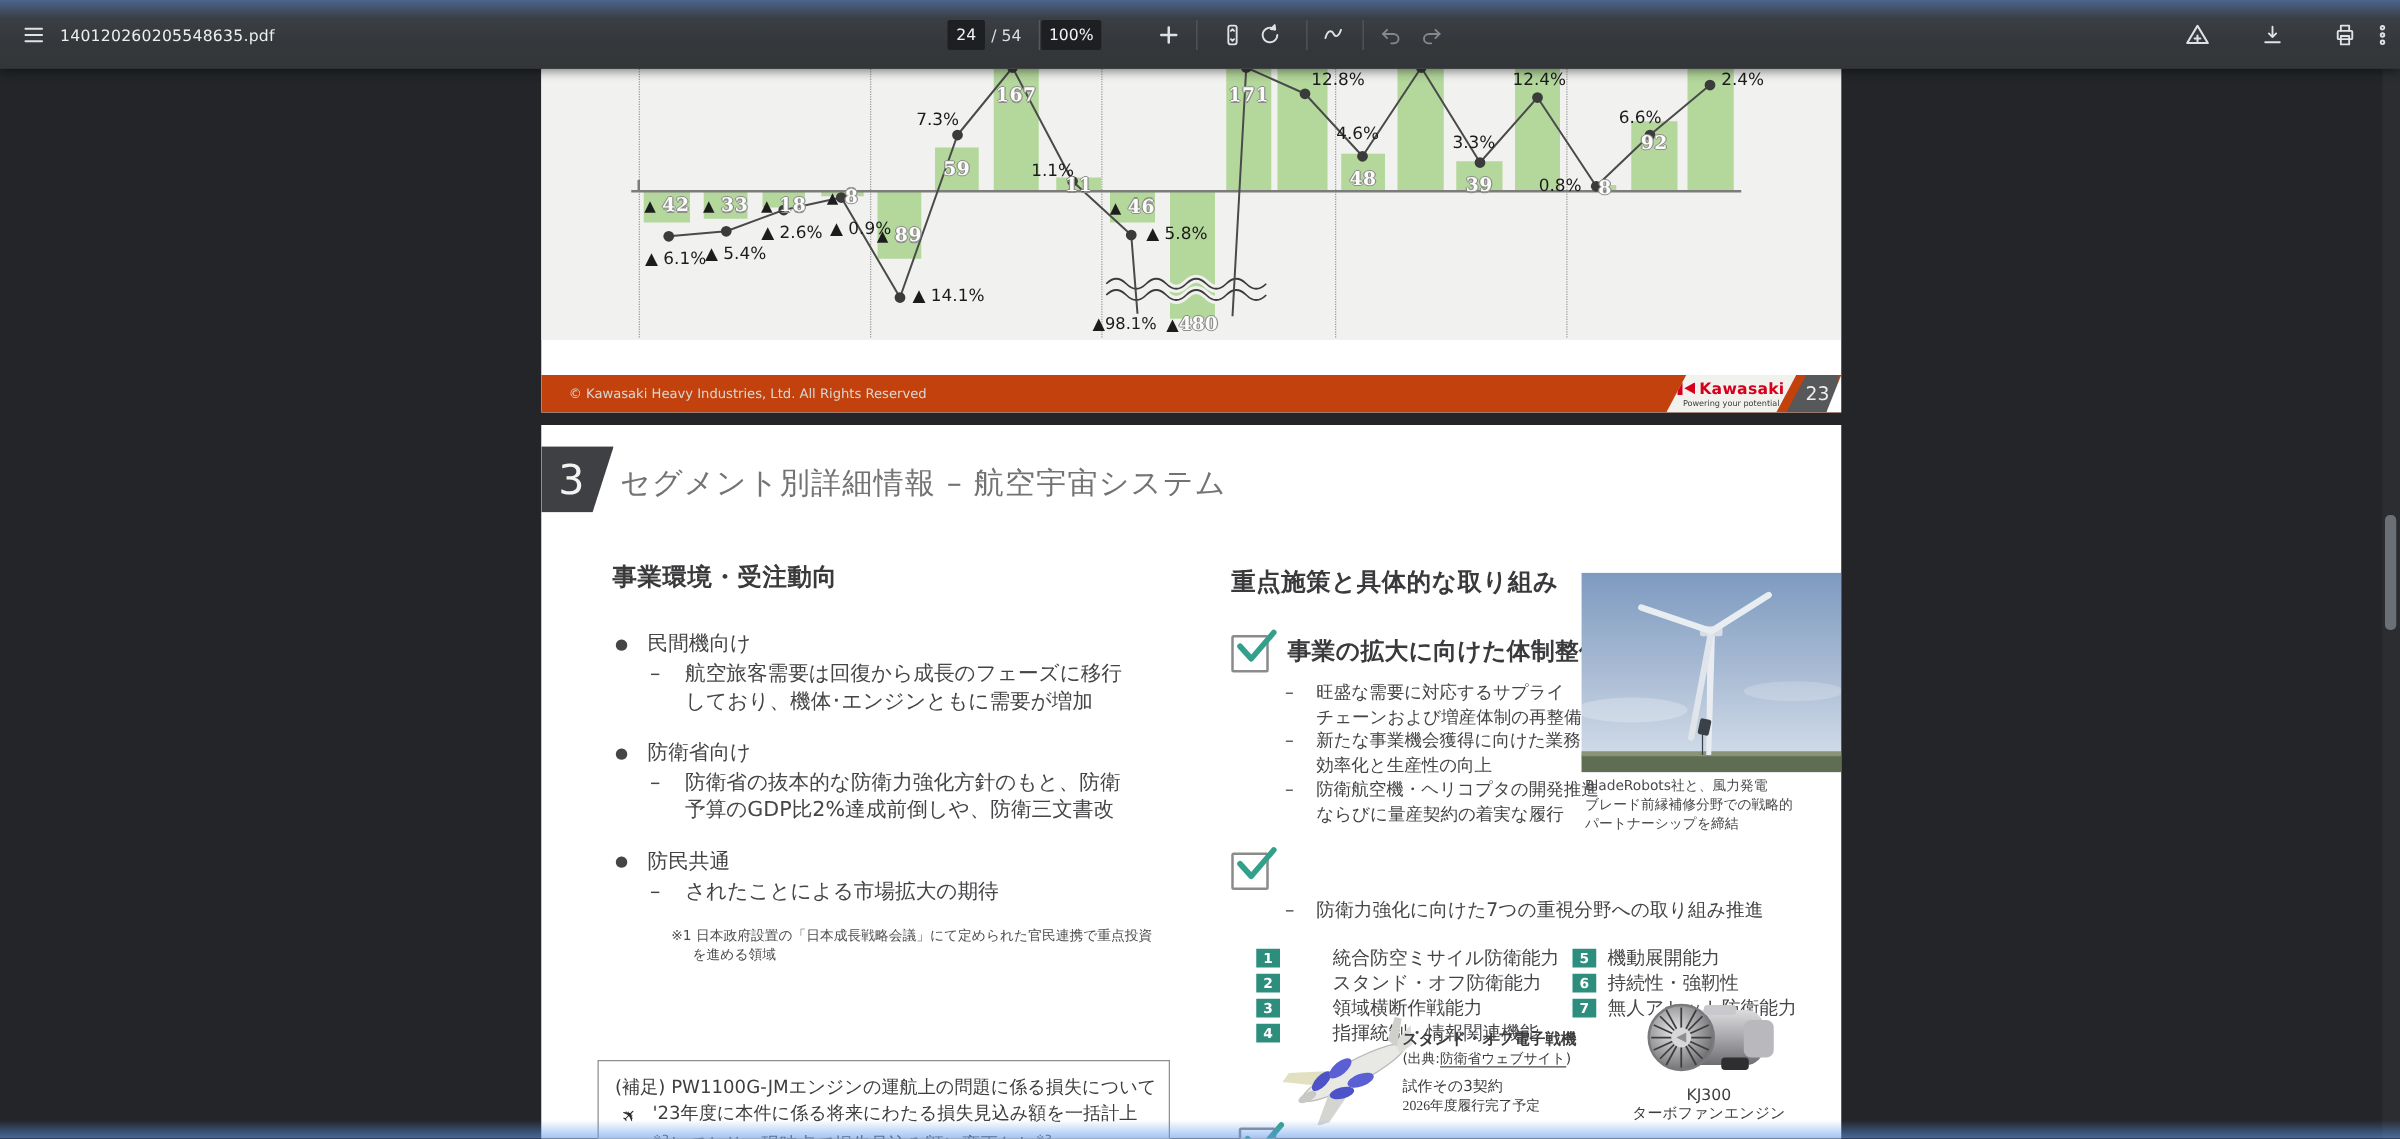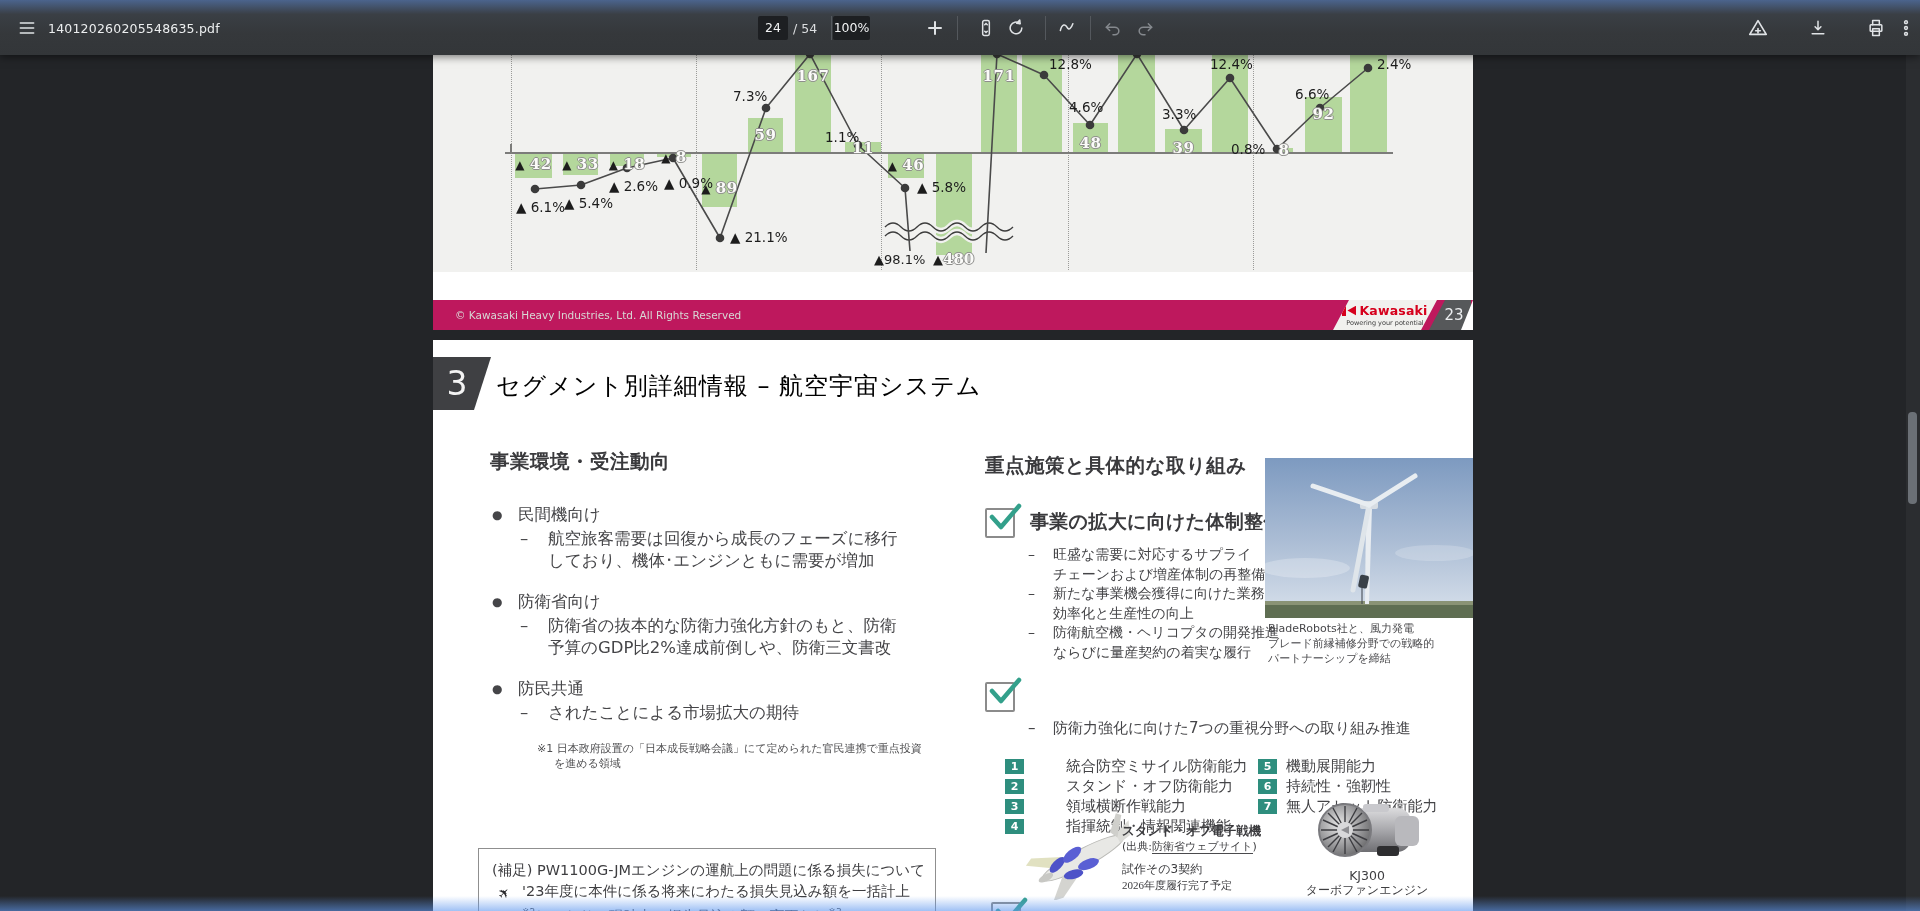--- a/index.html
+++ b/index.html
@@ -11,21 +11,21 @@
     background:linear-gradient(180deg,#4b648d 0%,#3a3f45 26%,#35383b 60%,#333639 100%);
     box-shadow:0 2px 8px rgba(0,0,0,.5);}
   .tbtn{position:absolute;top:50%;transform:translate(-50%,-50%);width:34px;height:34px;border-radius:50%;
     display:flex;align-items:center;justify-content:center;cursor:pointer;}
   .tbtn svg{stroke:#e0e3e6;fill:none;stroke-width:1.8;stroke-linecap:round;stroke-linejoin:round;}
   .tbtn.dim svg{stroke:#85898e;}
   #filename{position:absolute;left:48px;top:50%;transform:translateY(-50%);color:#eceeef;font-size:12.5px;letter-spacing:.2px;}
   .tb-box{position:absolute;top:50%;transform:translateY(-50%);background:#1d1f22;color:#f2f3f4;font-size:12.5px;
     border-radius:2px;display:flex;align-items:center;justify-content:center;}
   #page-box{left:758px;width:30px;height:24px;}
-  #zoom-box{left:833px;width:37px;height:24px;}
+  #zoom-box{left:833px;width:48px;height:24px;}
   #page-total{position:absolute;left:793px;top:50%;transform:translateY(-50%);color:#dcdee0;font-size:12.5px;}
   .tb-div{position:absolute;top:50%;transform:translateY(-50%);width:1px;height:24px;background:#54585d;}
   .tb-minus{position:absolute;left:845px;top:50%;transform:translateY(-50%);width:14px;height:2px;background:#dfe2e5;border-radius:1px;cursor:pointer;}
   .tb-plus{cursor:pointer;position:absolute;left:928px;top:50%;transform:translateY(-50%);width:14px;height:14px;}
   .tb-plus:before,.tb-plus:after{content:"";position:absolute;background:#dfe2e5;border-radius:1px;}
   .tb-plus:before{left:0;top:6px;width:14px;height:2px;}
   .tb-plus:after{left:6px;top:0;width:2px;height:14px;}
 
   
   #page23{position:absolute;left:433px;top:55px;width:1040px;height:275px;background:#ffffff;overflow:hidden;z-index:5;}
@@ -36,41 +36,41 @@
   .bar{position:absolute;background:#b4d79c;z-index:1;}
   .blab{position:absolute;transform:translateX(-50%);z-index:4;white-space:nowrap;
     font-family:"DejaVu Serif","Liberation Serif",serif;font-size:15px;font-weight:700;letter-spacing:.5px;
     color:#fbfbf9;text-shadow:-1px 0 #8e8e8c,1px 0 #8e8e8c,0 -1px #8e8e8c,0 1px #8e8e8c;}
   .blab .tri{color:#1d1d1d;text-shadow:none;font-family:"DejaVu Sans",sans-serif;font-size:12px;}
   #trend-svg{position:absolute;left:0;top:0;width:1040px;height:217px;z-index:3;}
   .pct{position:absolute;z-index:5;font-size:13.5px;color:#1c1c1c;white-space:nowrap;}
   .brk-label{position:absolute;z-index:5;font-size:13px;color:#1c1c1c;white-space:nowrap;}
   .brk-label .out{font-family:"DejaVu Serif","Liberation Serif",serif;font-weight:700;color:#fbfbf9;
     text-shadow:-1px 0 #8e8e8c,1px 0 #8e8e8c,0 -1px #8e8e8c,0 1px #8e8e8c;font-size:15px;}
-  #footer23{position:absolute;left:0;top:245px;width:1040px;height:30px;background:#be185d;}
+  #footer23{position:absolute;left:0;top:245px;width:1040px;height:30px;background:#c2410c;}
   #copyright{position:absolute;left:22px;top:50%;transform:translateY(-50%);color:#d8d8d5;font-size:10.5px;}
   #logo-wrap{position:absolute;left:900px;top:0;width:104px;height:30px;background:#f1f1ee;
     clip-path:polygon(16px 0,100% 0,calc(100% - 16px) 100%,0 100%);display:flex;flex-direction:column;align-items:center;justify-content:center;}
   #logo-row{display:flex;align-items:center;gap:3px;}
   #brand-name{color:#d6001c;font-weight:800;font-size:12.5px;letter-spacing:.2px;}
   #brand-tagline{color:#3c3c3c;font-size:6.5px;margin-top:1px;}
   .kmark{display:inline-block;width:14px;height:10px;position:relative;}
   .kmark i{position:absolute;background:#d6001c;}
   .kmark .b1{left:0;top:0;width:4px;height:10px;}
   .kmark .b2{left:5px;top:0;width:9px;height:10px;clip-path:polygon(100% 0,0 50%,100% 100%);}
   #pagenum23{position:absolute;left:996px;top:0;width:34px;height:30px;background:#56585a;color:#eceef0;
     clip-path:polygon(16px 0,100% 0,100% 100%,0 100%);display:flex;align-items:center;justify-content:center;
     font-size:15px;padding-left:8px;}
   #corner23{position:absolute;right:0;top:0;width:12px;height:30px;background:#ffffff;clip-path:polygon(100% 0,100% 100%,0 100%);}
 
   #page24{position:absolute;left:433px;top:340px;width:1040px;height:571px;background:#ffffff;overflow:hidden;z-index:5;}
   #badge3{position:absolute;left:0;top:17px;width:58px;height:53px;background:#3f4043;color:#f3f3f3;
     clip-path:polygon(0 0,100% 0,calc(100% - 17px) 100%,0 100%);display:flex;align-items:center;justify-content:center;
     font-size:33px;padding-right:10px;box-sizing:border-box;}
-  #title24{position:absolute;left:63px;top:30px;font-size:24px;color:#000000;letter-spacing:1px;font-weight:500;}
+  #title24{position:absolute;left:63px;top:30px;font-size:24px;color:#737373;letter-spacing:1px;font-weight:500;}
 
   #left-col{position:absolute;left:57px;top:108px;width:465px;color:#454548;}
   .colhead{font-size:19.5px;font-weight:700;color:#3a3a3d;margin:0 0 27px 0;letter-spacing:.5px;}
   .bgroup{margin-bottom:17px;font-size:16.5px;}
   .btitle{position:relative;padding-left:28px;line-height:26px;}
   .bdot{position:absolute;left:2px;top:0;font-size:12px;line-height:26px;}
   .bline{position:relative;padding-left:58px;line-height:22px;}
   .bdash{position:absolute;left:30px;top:0;}
   .fn{font-size:11px;color:#4e4e50;line-height:15px;}
   #fn1{padding-left:47px;margin-top:5px;}
@@ -271,21 +271,21 @@
           <circle cx="751" cy="75" r="4.3" fill="#3b3b3b"></circle>
           <circle cx="797" cy="23" r="4.3" fill="#3b3b3b"></circle>
           <circle cx="844" cy="94" r="4.3" fill="#3b3b3b"></circle>
           <circle cx="887" cy="53" r="4.3" fill="#3b3b3b"></circle>
           <circle cx="935" cy="13" r="4.3" fill="#3b3b3b"></circle>
         </svg>
         <div class="pct" style="left: 83px; top: 144px;">▲ 6.1%</div>
         <div class="pct" style="left: 131px; top: 140px;">▲ 5.4%</div>
         <div class="pct" style="left: 176px; top: 123px;">▲ 2.6%</div>
         <div class="pct" style="left: 231px; top: 108px; margin-top: 12px;">▲ 0.9%</div>
-        <div class="pct" style="left: 297px; top: 174px;">▲ 21.1%</div>
+        <div class="pct" style="left: 297px; top: 174px;">▲ 14.1%</div>
         <div class="pct" style="left: 300px; top: 33px;">7.3%</div>
         <div class="pct" style="left: 392px; top: 74px;">1.1%</div>
         <div class="pct" style="left: 484px; top: 124px;">▲ 5.8%</div>
         <div class="pct" style="left: 616px; top: 1px;">12.8%</div>
         <div class="pct" style="left: 636px; top: 44px;">4.6%</div>
         <div class="pct" style="left: 729px; top: 51px;">3.3%</div>
         <div class="pct" style="left: 777px; top: 1px;">12.4%</div>
         <div class="pct" style="left: 798px; top: 86px;">0.8%</div>
         <div class="pct" style="left: 862px; top: 31px;">6.6%</div>
         <div class="pct" style="left: 944px; top: 1px;">2.4%</div>

